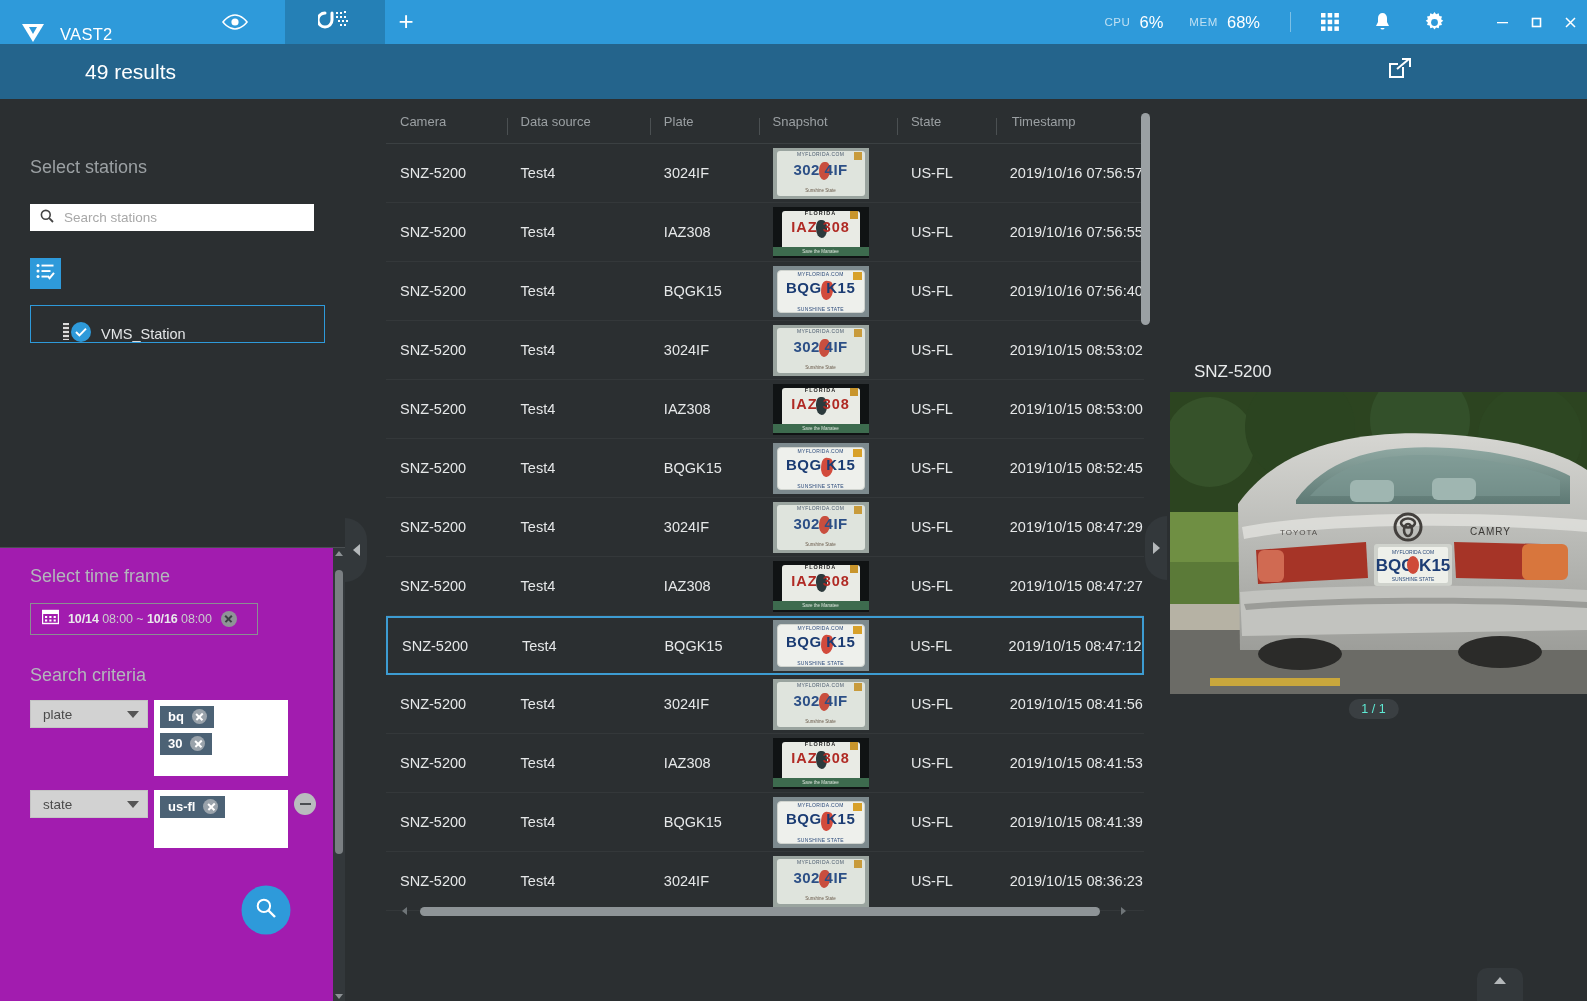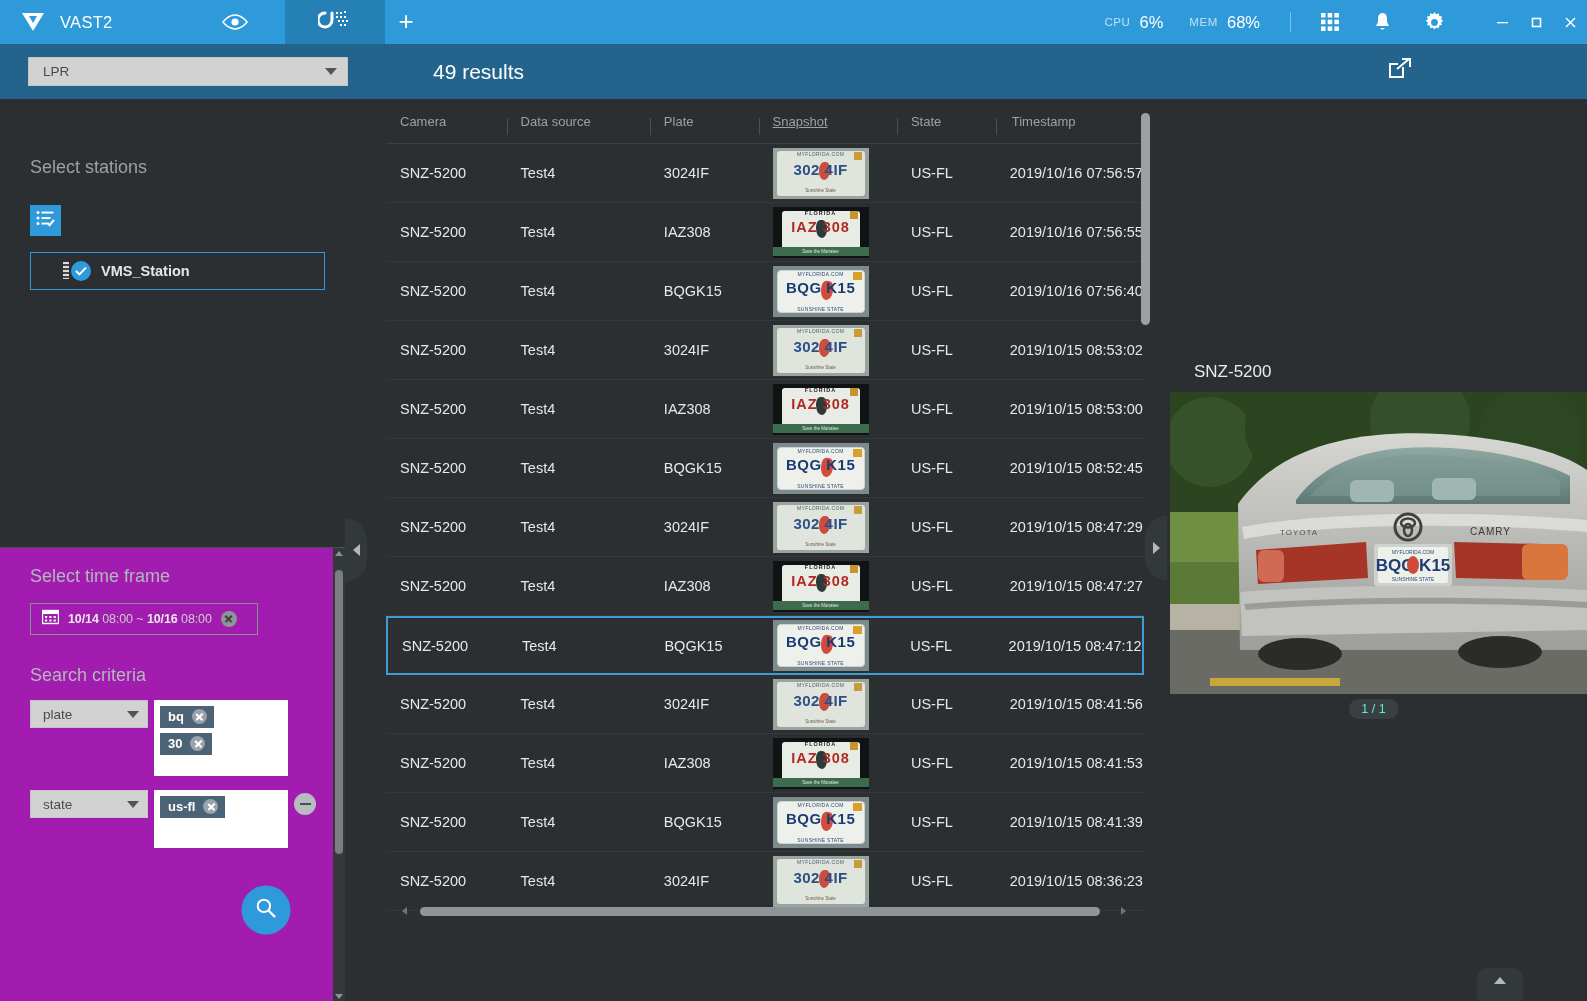--- a/index.html
+++ b/index.html
@@ -9,21 +9,21 @@
     font-family: "Liberation Sans", sans-serif;
     overflow: hidden;
   }
   .app { position: relative; width: 1587px; height: 1001px; background: #2b2f31; }
 
   
   .titlebar {
     position: absolute; left:0; top:0; width:1587px; height:44px;
     background:#2e9ada; display:flex; align-items:stretch;
   }
-  .brand { display:flex; align-items:center; padding:0 0 0 20px; width:185px; gap:14px; }
+  .brand { display:flex; align-items:flex-end; padding:0 0 0 20px; width:185px; gap:14px; }
   .logo-v { width:26px; height:22px; position:relative; }
   .logo-v svg { display:block; }
   .brand-text { color:#ffffff; font-size:16.5px; letter-spacing:.3px; }
   .tab {
     width:100px; display:flex; align-items:center; justify-content:center;
     cursor:pointer; position:relative;
   }
   .tab.active { background:#2580b6; }
   .tab svg { display:block; }
   .tab-plus { width:42px; display:flex; align-items:center; justify-content:center; cursor:pointer;
@@ -66,21 +66,21 @@
     border:none; outline:none; flex:1; font-size:13.5px; color:#333;
     font-family:"Liberation Sans", sans-serif; background:transparent;
   }
   .search-stations input::placeholder { color:#a8a8a8; }
   .listmode-btn {
     margin:27px 0 0 30px; width:31px; height:31px; background:#2e9ada;
     display:flex; align-items:center; justify-content:center; cursor:pointer;
   }
   .station-row {
     margin:16px 0 0 30px; width:295px; height:38px; border:1px solid #2e9ada;
-    display:flex; align-items:center; gap:10px; padding-left:40px; cursor:pointer;font-weight:bold;
+    display:flex; align-items:flex-end; gap:10px; padding-left:40px; cursor:pointer;
   }
   .station-name { color:#e4e6e7; font-size:14.5px; }
   .chk { width:20px; height:20px; border-radius:50%; background:#2e9ada;
     display:flex; align-items:center; justify-content:center; position:relative; }
   .chk:before{content:"";position:absolute;left:-8px;top:1px;width:6px;height:17px;
     background:repeating-linear-gradient(#dcdcdc 0 2px,#444 2px 4px);}
 
   
   .lowerleft {
     position:absolute; left:0; top:547px; width:345px; height:454px;
@@ -139,21 +139,21 @@
   .collapse-left i { width:0;height:0;border-top:6px solid transparent;border-bottom:6px solid transparent;border-right:7px solid #b4b8ba; }
 
   
   .tablewrap { position:absolute; left:386px; top:99px; width:758px; height:902px; background:#2b2f31; }
   .thead { display:flex; height:45px; align-items:center; border-bottom:1px solid #3b4042; }
   .th { color:#9ba0a3; font-size:13px; position:relative; padding-left:14px; }
   .th + .th:before { content:""; position:absolute; left:0; top:4px; width:1px; height:17px; background:#4b5052; }
   .c-camera { width:122px; }
   .c-source { width:145px; }
   .c-plate  { width:110px; }
-  .c-snap   { width:140px;text-decoration:underline; }
+  .c-snap   { width:140px; }
   .c-state  { width:100px; }
   .c-time   { width:150px;padding-left:16px; }
 
   .tbody { height:845px; overflow:hidden; position:relative; }
   .trow { display:flex; align-items:center; height:59px; border-bottom:1px solid #34383a; }
   .trow.selected { border:2px solid #3d9cd2; height:59px; }
   .td { color:#e6e8e9; font-size:14.5px; padding-left:14px; }
   .td.snap { display:flex; align-items:center; padding-left:14px; }
 
   
@@ -333,39 +333,44 @@
       </span>
       <span class="wc">
         <svg width="13" height="13" viewBox="0 0 13 13">
             <path d="M2 2 L11 11 M11 2 L2 11" stroke="#fff" stroke-width="1.5"></path>
           </svg>
       </span>
     </div>
   </div>
 
   <div class="searchbar">
-    <div class="lpr-select">
-      <span class="lbl">LPR</span>
-      <span class="caret-dn"></span>
-    </div>
     <div class="results-txt">49 results</div>
     <div class="export-btn">
       <span>
         <svg width="26" height="24" viewBox="0 0 26 24">
           <path d="M16 10 v10 H3 V7 h8" fill="none" stroke="#fff" stroke-width="2"></path>
           <path d="M10 12 L22 2" stroke="#fff" stroke-width="2"></path>
           <path d="M15 2 h8 v8" fill="none" stroke="#fff" stroke-width="2"></path>
         </svg>
       </span>
     </div>
   </div>
 
   <div class="leftpanel">
     <div class="stations-sec">
       <div class="sec-title">Select stations</div>
+      <div class="search-stations">
+        <span>
+          <svg width="14" height="14" viewBox="0 0 14 14">
+              <circle cx="5.8" cy="5.8" r="4.4" fill="none" stroke="#444" stroke-width="1.6"></circle>
+              <path d="M9.2 9.2 L13 13" stroke="#444" stroke-width="1.8"></path>
+            </svg>
+        </span>
+        <input type="text" placeholder="Search stations" style="">
+      </div>
 
       <div class="listmode-btn">
         <span>
           <svg width="19" height="17" viewBox="0 0 19 17" fill="#fff">
             <circle cx="2" cy="2.5" r="1.5"></circle>
               <rect x="5.5" y="1.6" width="12" height="1.9"></rect>
             <circle cx="2" cy="8" r="1.5"></circle>
               <rect x="5.5" y="7.1" width="9" height="1.9"></rect>
             <circle cx="2" cy="13.5" r="1.5"></circle>
               <rect x="5.5" y="12.6" width="6" height="1.9"></rect>

